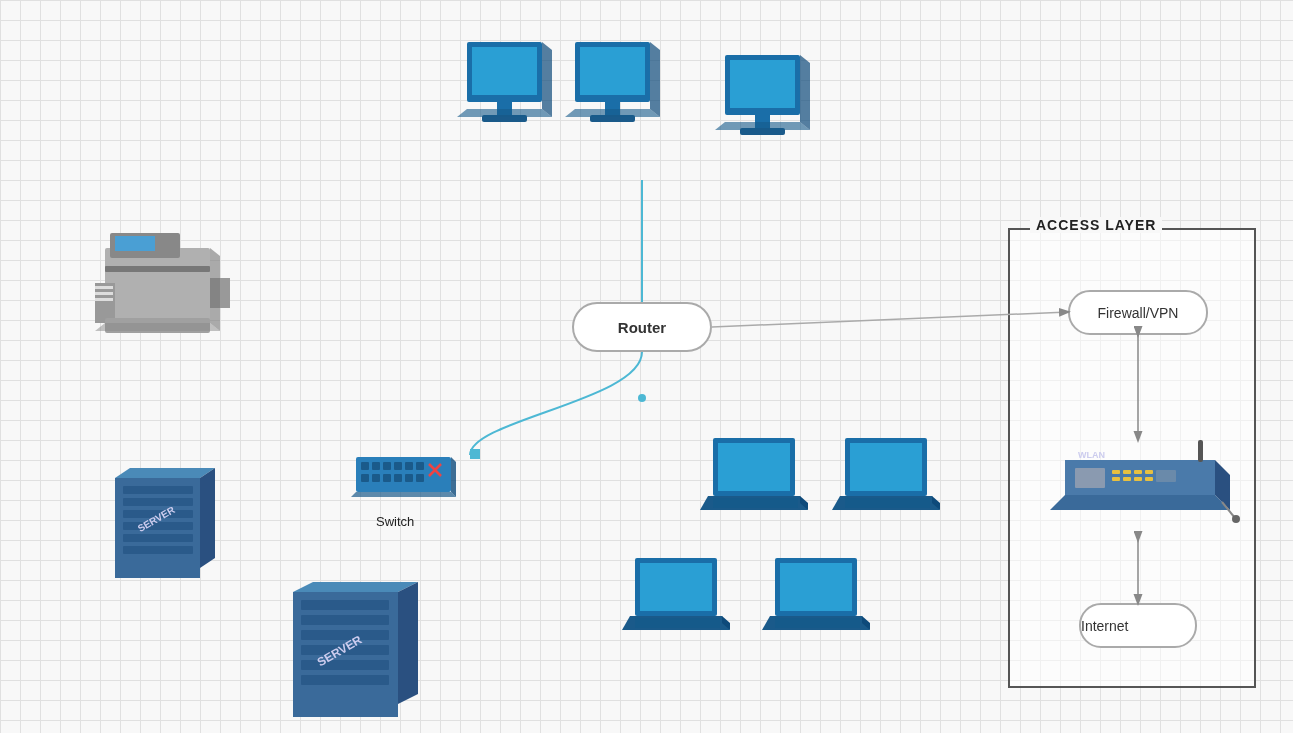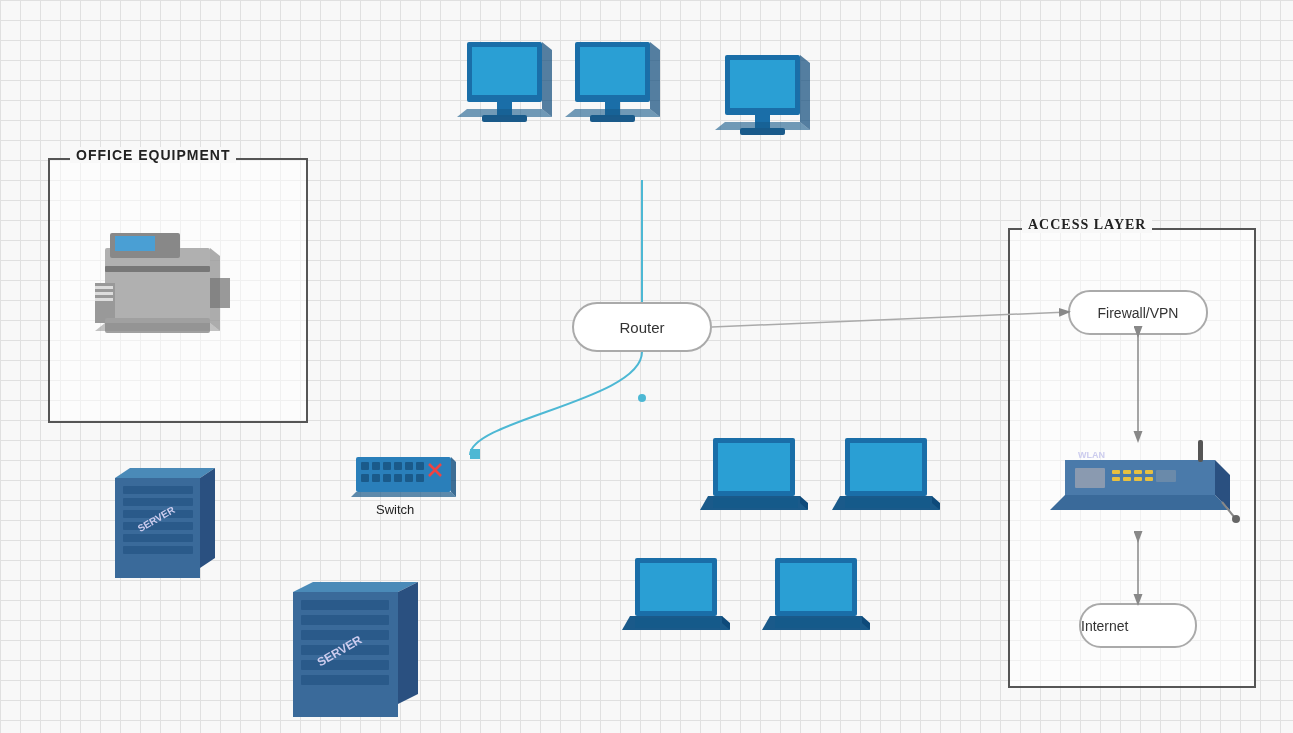--- a/index.html
+++ b/index.html
@@ -50,45 +50,44 @@
       left: 1008px;
       top: 228px;
       width: 248px;
       height: 460px;
       border: 2px solid #555;
       background: rgba(255,255,255,0.5);
     }
     .access-box-label {
       position: absolute;
       top: -13px;
-      left: 12px;
+      left: 20px;
       background: #f8f8f8;
       padding: 0 6px;
       font-size: 14px;
       font-weight: bold;
       color: #222;
       letter-spacing: 1px;
-      font-family: Liberation Serif, serif;
     }
 
     
     .router-shape {
       position: absolute;
       left: 572px;
       top: 302px;
       width: 140px;
       height: 50px;
       background: white;
       border: 2px solid #aaa;
       border-radius: 25px;
       display: flex;
       align-items: center;
       justify-content: center;
       font-size: 15px;
-      font-weight: 400;
+      font-weight: 700;
       color: #333;
     }
 
     
     .firewall-shape {
       position: absolute;
       left: 1068px;
       top: 290px;
       width: 140px;
       height: 45px;
@@ -130,30 +129,28 @@
       height: 733px;
       pointer-events: none;
     }
 
     .switch-label {
       position: absolute;
       font-size: 13px;
       color: #222;
       font-weight: 500;
       text-align: center;
+      margin-top: 12px;
     }
   </style>
 </head>
 <body>
 
 <div class="canvas">
 
-  <div class="office-box">
-    <div class="office-box-label">OFFICE EQUIPMENT</div>
-  </div>
 
   <div class="access-box">
     <div class="access-box-label">ACCESS LAYER</div>
   </div>
 
   <div class="router-shape">
     <span>Router</span>
   </div>
 
   <div class="firewall-shape">

